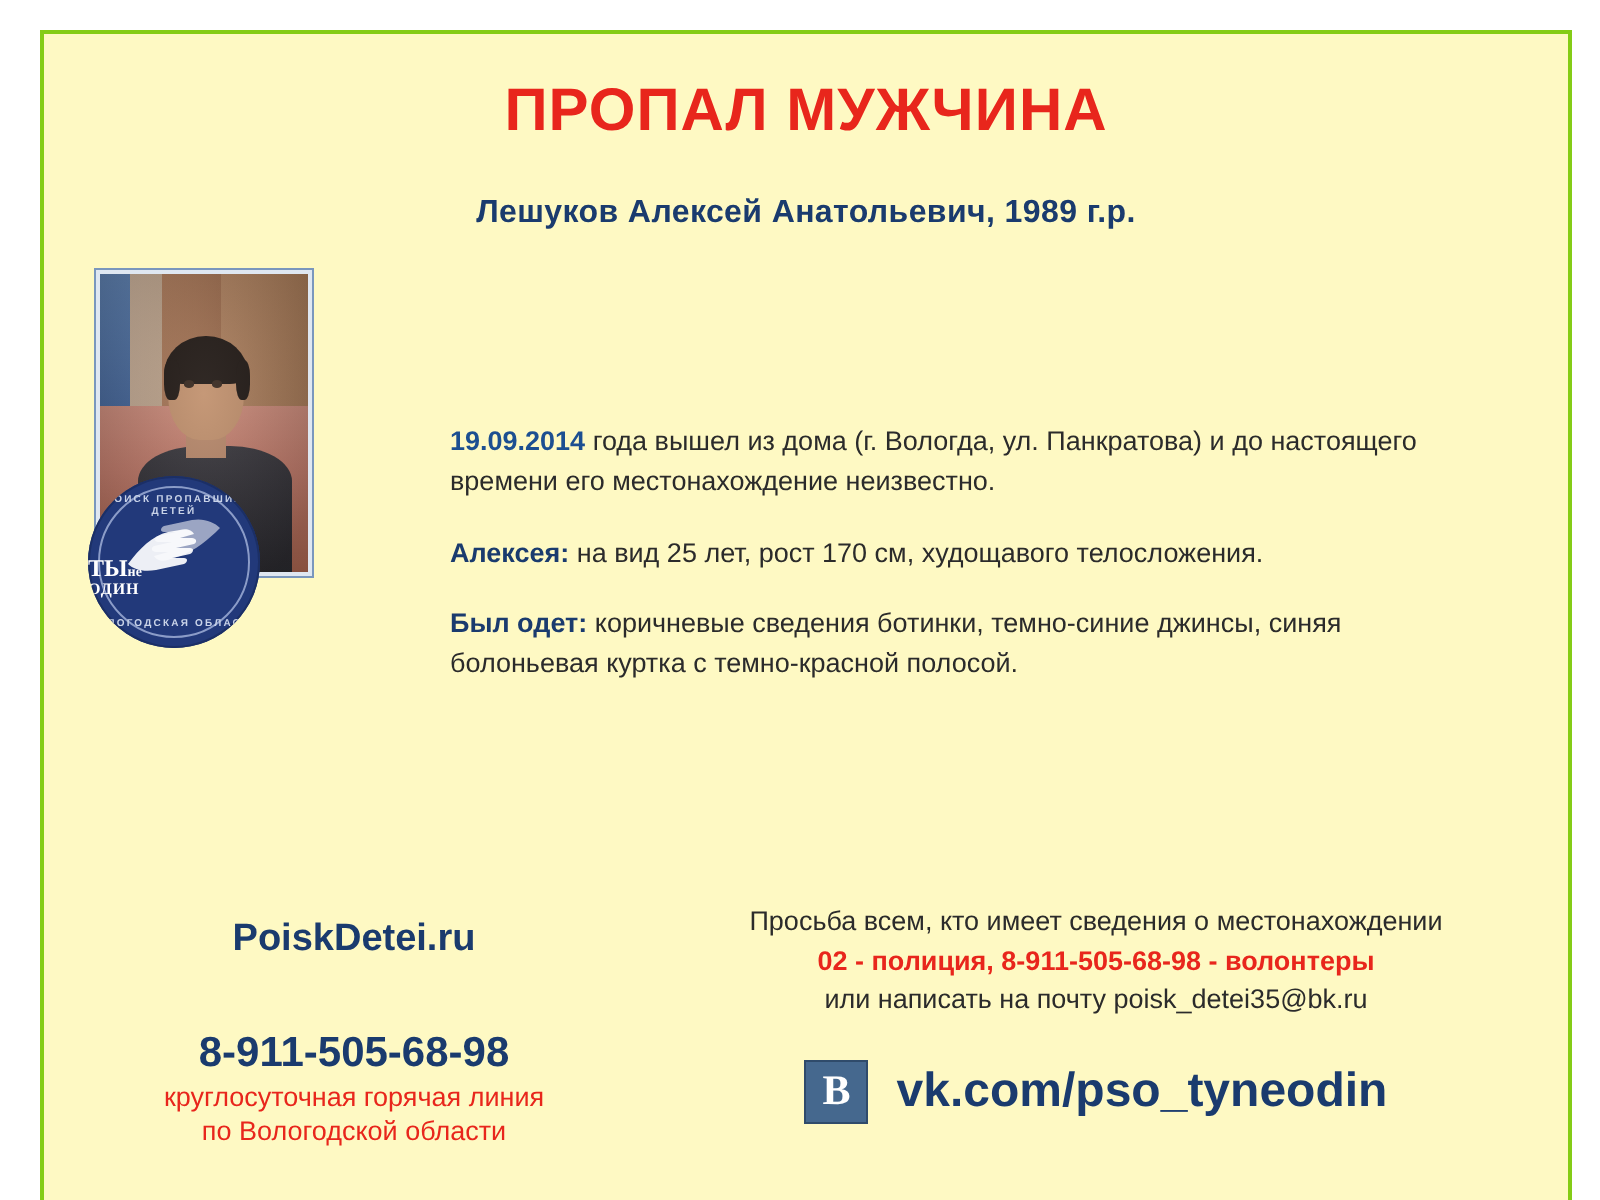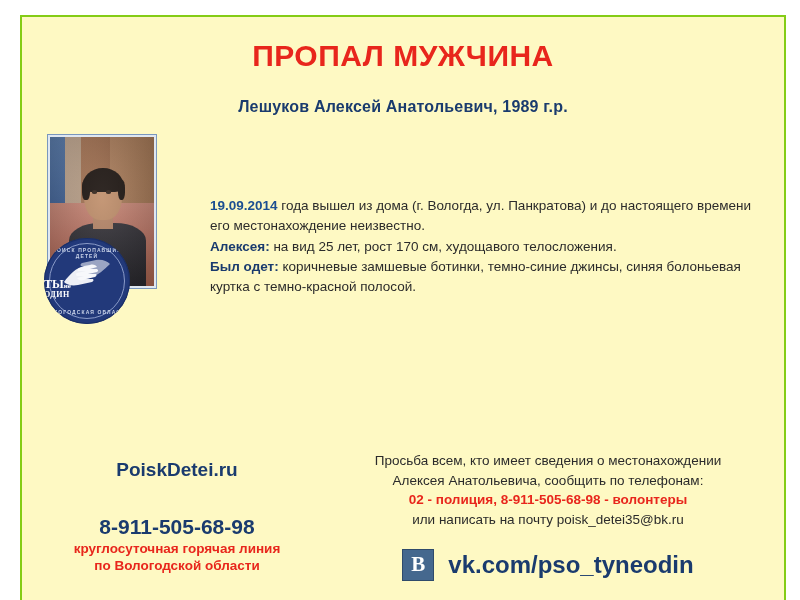--- a/index.html
+++ b/index.html
@@ -198,21 +198,21 @@
     position: absolute;
     left: 188px;
     top: 80px;
     width: 548px;
     font-size: 13.5px;
     line-height: 1.5;
     color: #2b2b2b;
   }
   .desc .hl { color: #1c4f91; font-weight: bold; }
   .desc .lbl { color: #1a3b6e; font-weight: bold; }
-  .desc p { margin: 0; }
+  .desc p { margin: 15px; }
 
   
   .bottom {
     position: absolute;
     left: 0; right: 0; bottom: 0;
     height: 158px;
   }
 
   .bl-left {
     position: absolute;
@@ -228,21 +228,21 @@
   }
   .hotline-num {
     color: #1a3b6e;
     font-size: 21px;
     font-weight: bold;
     margin-top: 34px;
   }
   .hotline-txt {
     color: #e8261c;
     font-size: 13.5px;
-    font-weight: bold;
+    font-weight: normal;
     line-height: 1.25;
     margin-top: 2px;
   }
 
   .bl-right {
     position: absolute;
     left: 300px;
     top: 4px;
     width: 452px;
     text-align: center;
@@ -326,40 +326,39 @@
     </div>
 
     <div class="desc">
       <p>
         <span class="hl">19.09.2014</span><span> года вышел из дома (г. Вологда, ул. Панкратова) и до настоящего времени его местонахождение неизвестно.</span>
       </p>
       <p>
         <span class="lbl">Алексея:</span><span> на вид 25 лет, рост 170 см, худощавого телосложения.</span>
       </p>
       <p>
-        <span class="lbl">Был одет:</span><span> коричневые замшевые ботинки, темно-синие джинсы, синяя болоньевая куртка с темно-красной полосой.</span>
+        <span class="lbl">Был одет:</span><span> коричневые сведения ботинки, темно-синие джинсы, синяя болоньевая куртка с темно-красной полосой.</span>
       </p>
     </div>
   </div>
 
   <div class="bottom">
 
     <div class="bl-left">
       <div class="site">PoiskDetei.ru</div>
       <div class="hotline-num">8-911-505-68-98</div>
       <div class="hotline-txt">
         <div>круглосуточная горячая линия</div>
         <div>по Вологодской области</div>
       </div>
     </div>
 
     <div class="bl-right">
       <div class="appeal">
         <div>Просьба всем, кто имеет сведения о местонахождении</div>
-        <div>Алексея Анатольевича, сообщить по телефонам:</div>
         <div class="phones">02 - полиция, 8-911-505-68-98 - волонтеры</div>
         <div>или написать на почту poisk_detei35@bk.ru</div>
       </div>
       <div class="vk-row">
         <div class="vk-badge">B</div>
         <div class="vk-link">vk.com/pso_tyneodin</div>
       </div>
     </div>
 
   </div>

